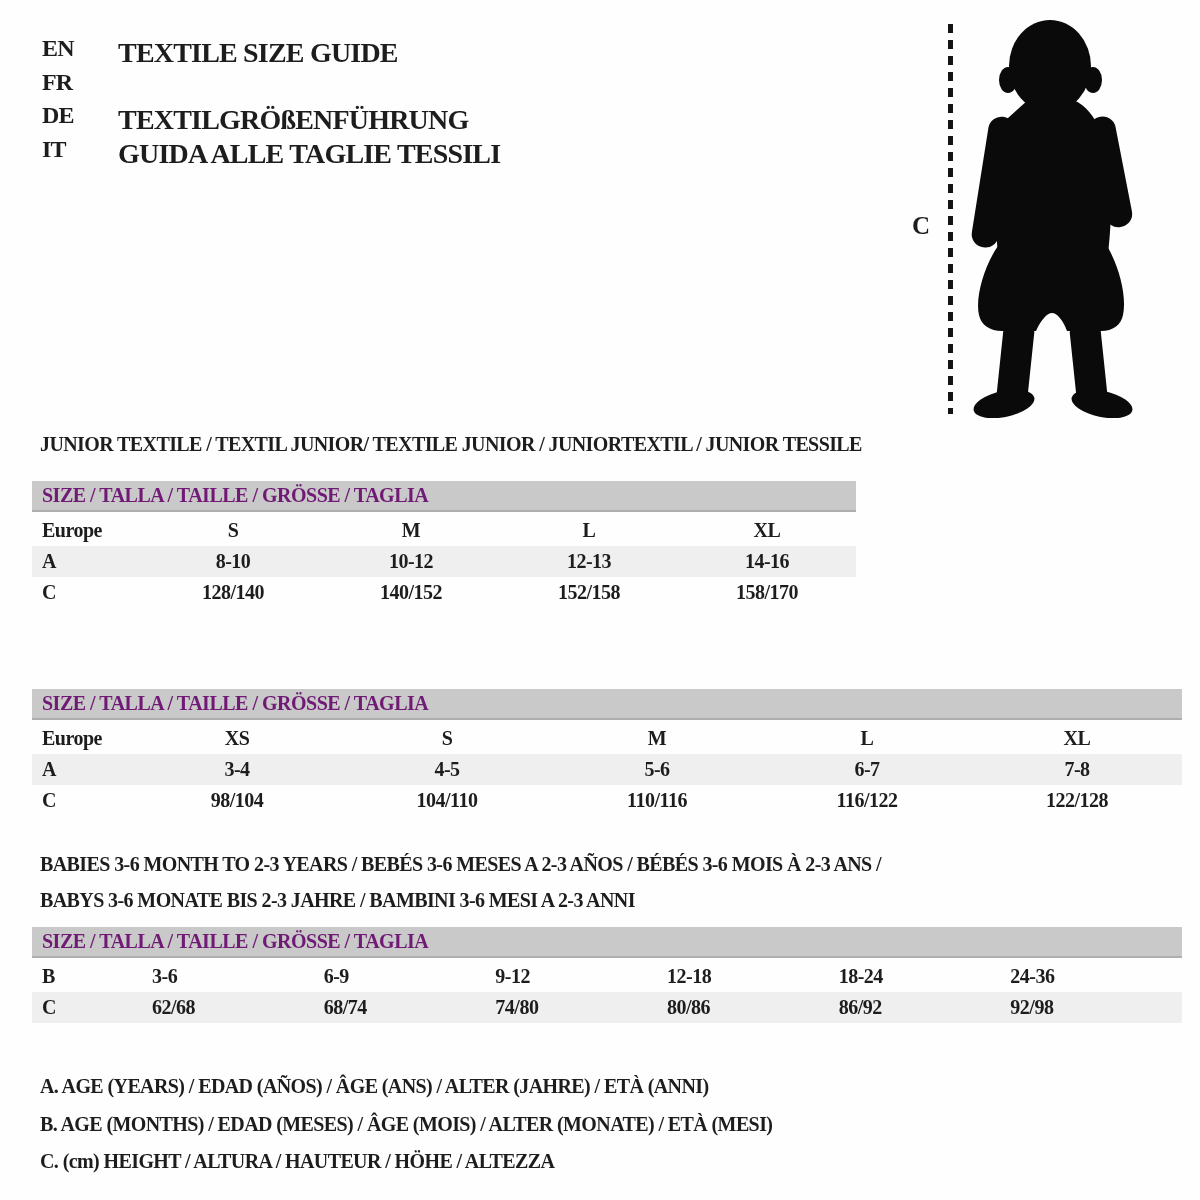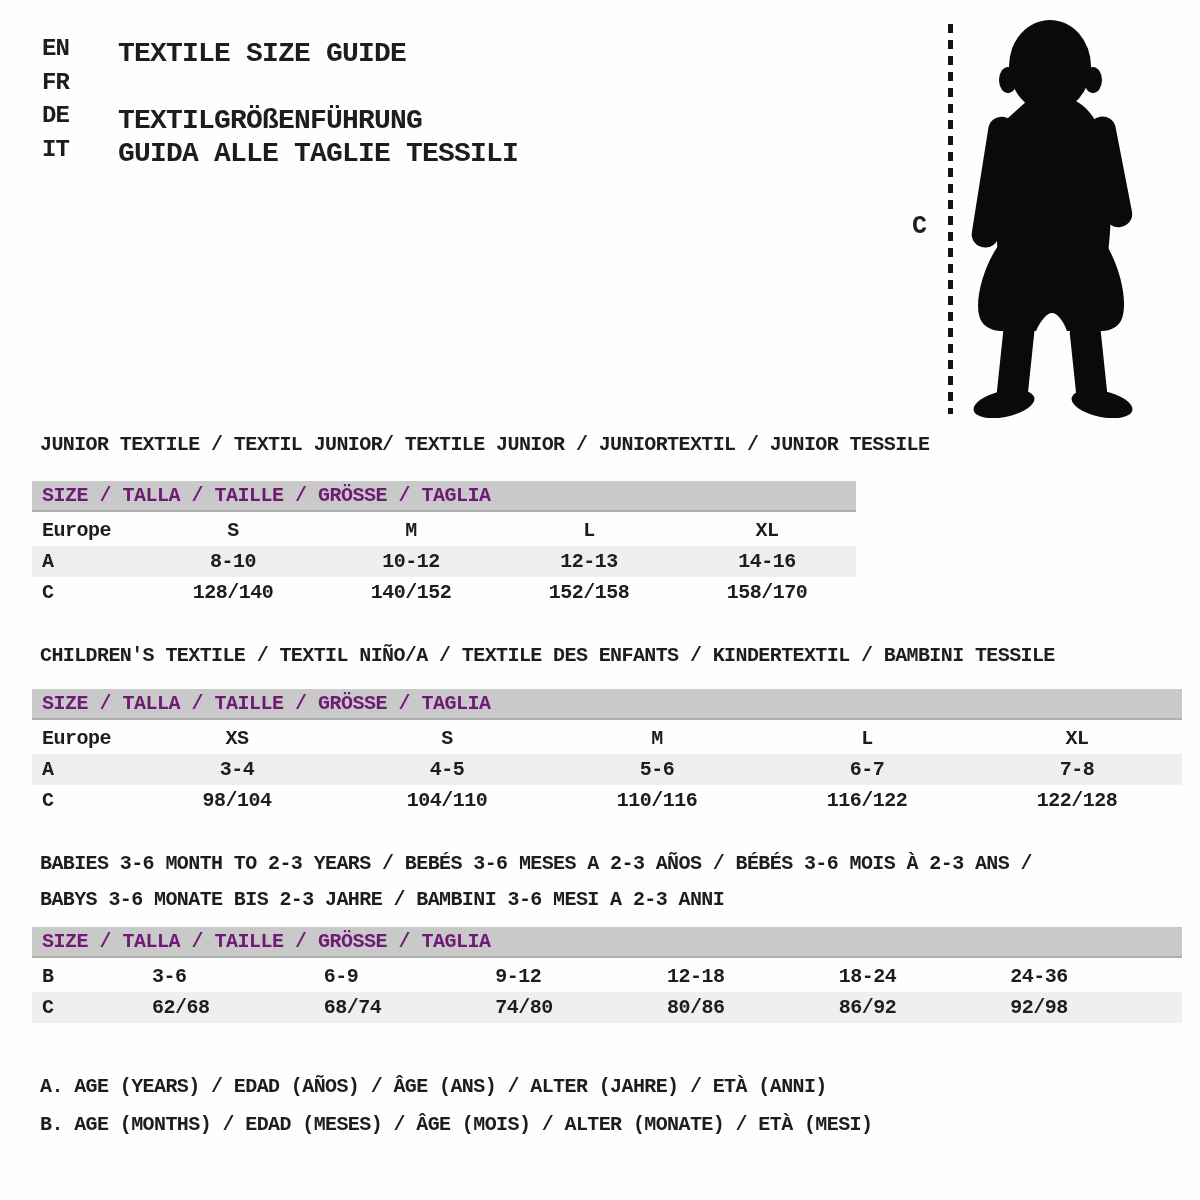--- a/index.html
+++ b/index.html
@@ -1,18 +1,18 @@
 <!DOCTYPE html>
 <html><head>
 <meta charset="utf-8">
 <style>
   html,body{margin:0;padding:0;background:#ffffff;}
   .canvas{
     position:relative;width:1200px;height:1200px;background:#fefefe;
-    font-family:Liberation Mono, monospace;color:#1d1d1d;overflow:hidden;
+    font-family:Liberation Serif, serif;color:#1d1d1d;overflow:hidden;
   }
   
   .langs{position:absolute;left:42px;top:32px;}
   .lang-row{display:flex;align-items:center;height:33.5px;}
   .lang-code{width:76px;font-size:24px;font-weight:700;letter-spacing:-0.8px;}
   .lang-title{font-size:28px;font-weight:700;letter-spacing:-0.8px;white-space:nowrap;margin-top:9px;}
   
   .c-label{position:absolute;left:912px;top:212px;font-size:25px;font-weight:700;}
   .dash-line{
     position:absolute;left:948px;top:24px;width:5px;height:390px;
@@ -106,21 +106,20 @@
     </div>
     <div class="trow">
       <span class="row-label">C</span>
       <span class="cell">128/140</span>
       <span class="cell">140/152</span>
       <span class="cell">152/158</span>
       <span class="cell">158/170</span>
     </div>
   </div>
 
-  <div class="section-title" style="top:644px">CHILDREN'S TEXTILE / TEXTIL NIÑO/A / TEXTILE DES ENFANTS / KINDERTEXTIL / BAMBINI TESSILE</div>
   <div class="table children">
     <div class="thead">
       <span>SIZE / TALLA / TAILLE / GRÖSSE / TAGLIA</span>
     </div>
     <div class="trow">
       <span class="row-label">Europe</span>
       <span class="cell">XS</span>
       <span class="cell">S</span>
       <span class="cell">M</span>
       <span class="cell">L</span>
@@ -168,15 +167,16 @@
       <span class="cell">74/80</span>
       <span class="cell">80/86</span>
       <span class="cell">86/92</span>
       <span class="cell">92/98</span>
     </div>
   </div>
 
   <div class="legend">
     <div>A. AGE (YEARS) / EDAD (AÑOS) / ÂGE (ANS) / ALTER (JAHRE) / ETÀ (ANNI)</div>
     <div>B. AGE (MONTHS) / EDAD (MESES) / ÂGE (MOIS) / ALTER (MONATE) / ETÀ (MESI)</div>
+    <div>C. (cm) HEIGHT / ALTURA / HAUTEUR / HÖHE / ALTEZZA</div>
   </div>
 
 </div>
 
 </body></html>

